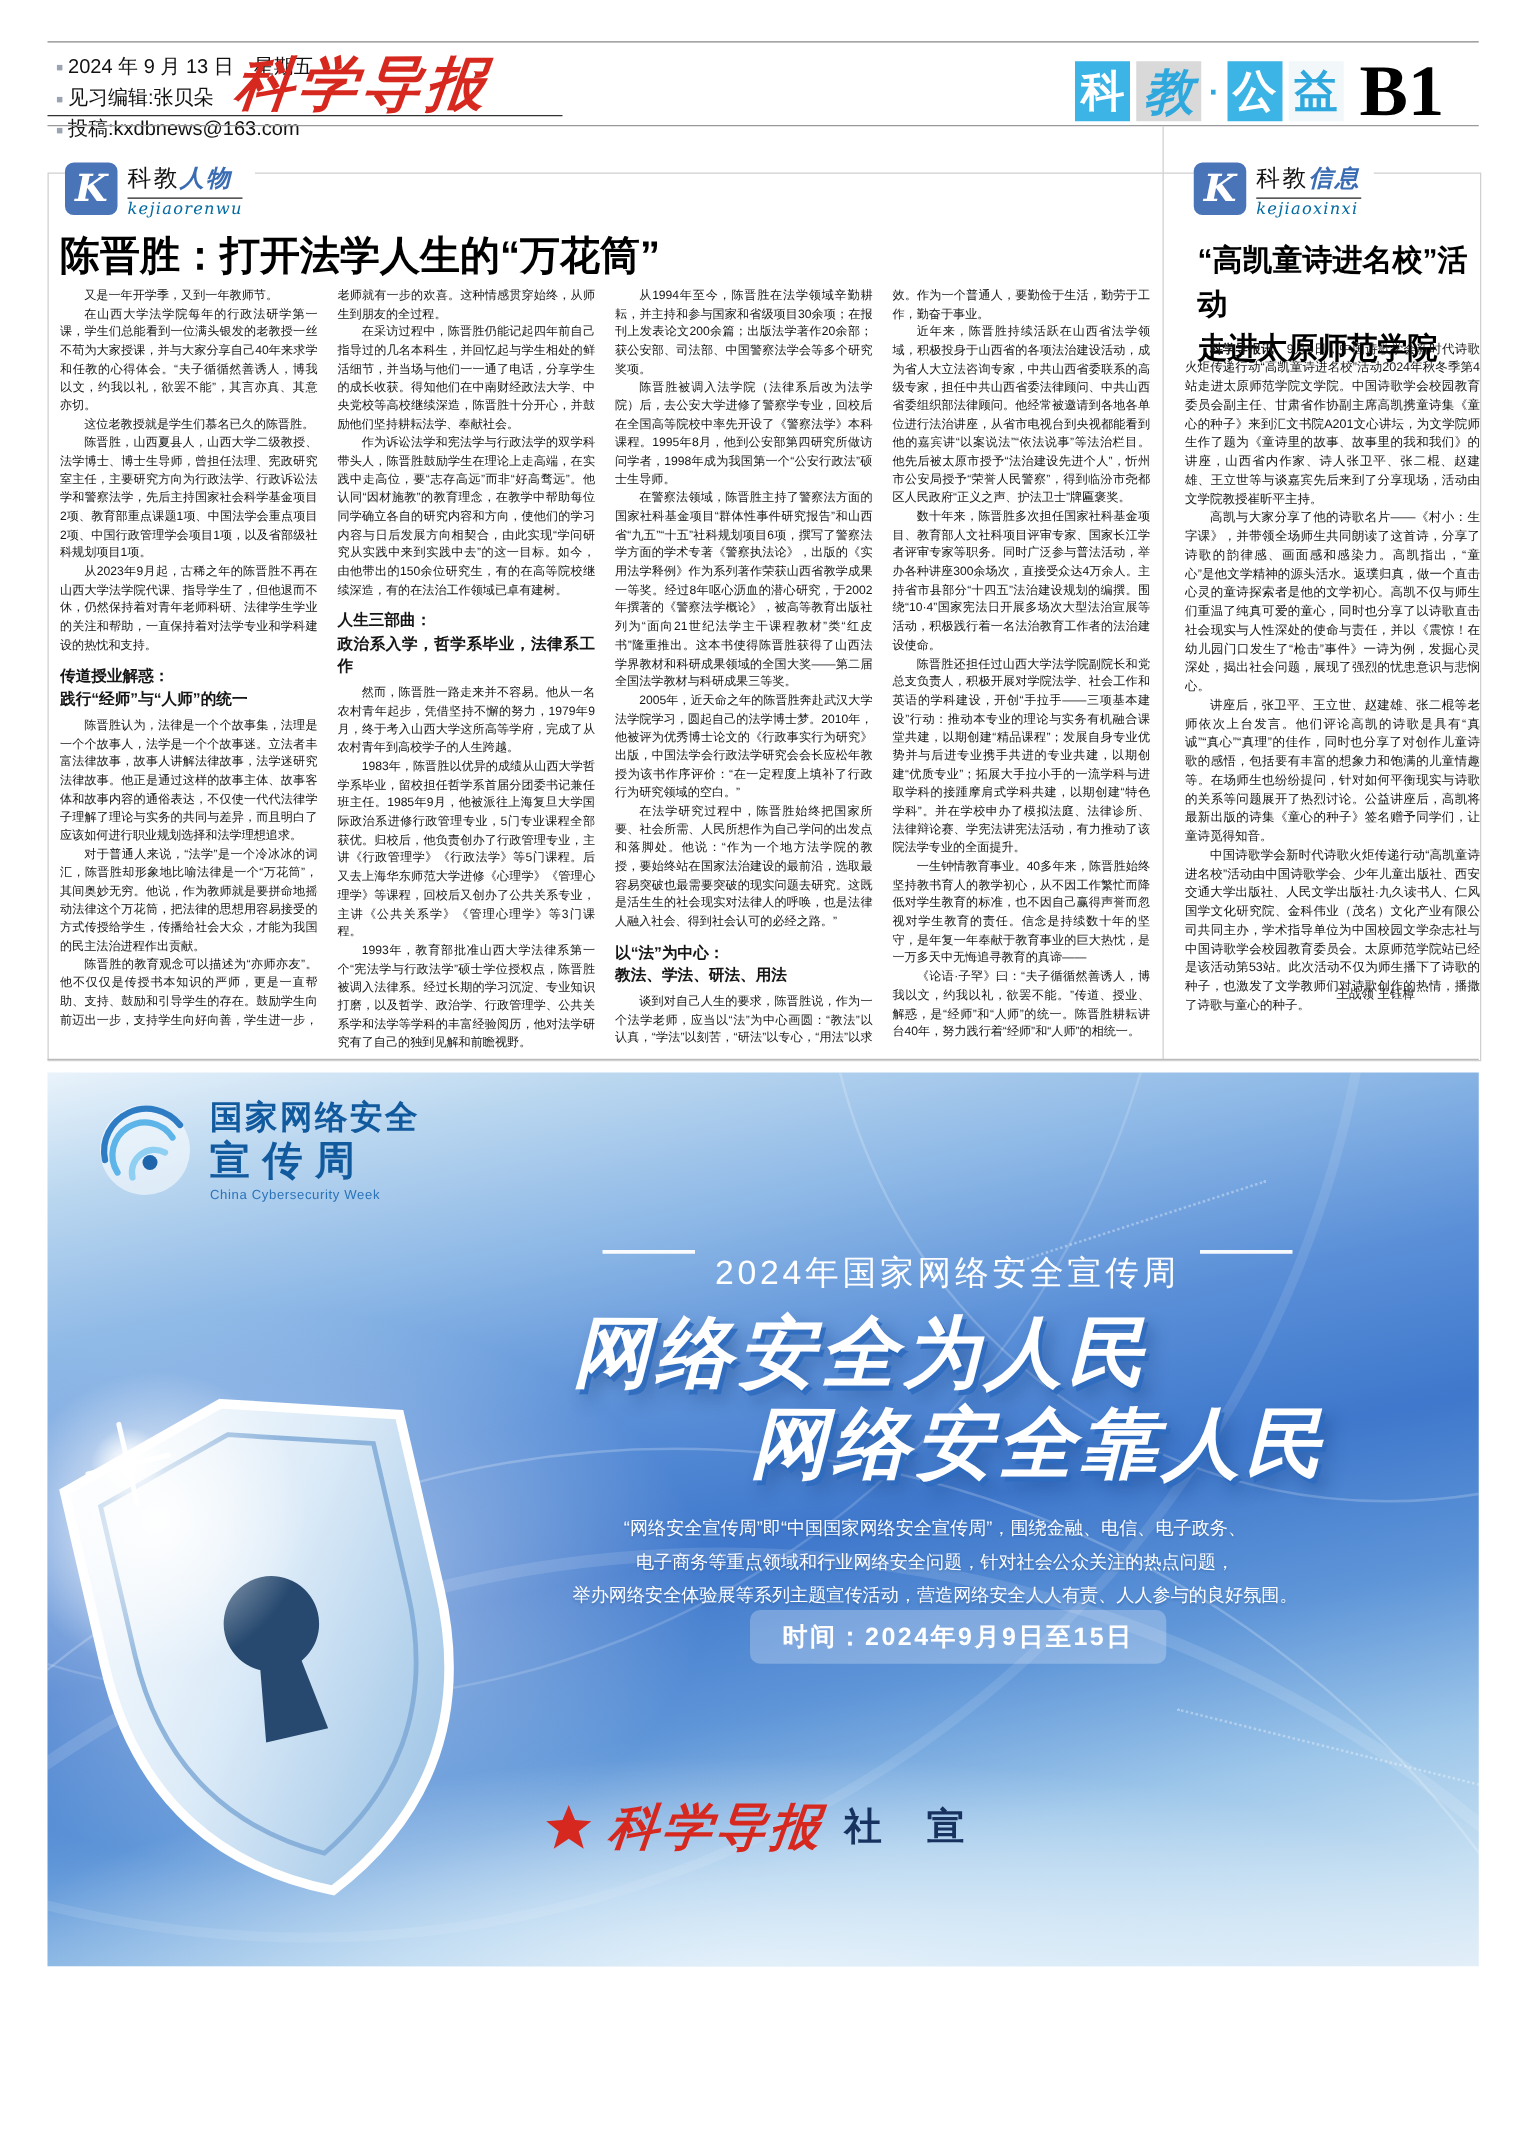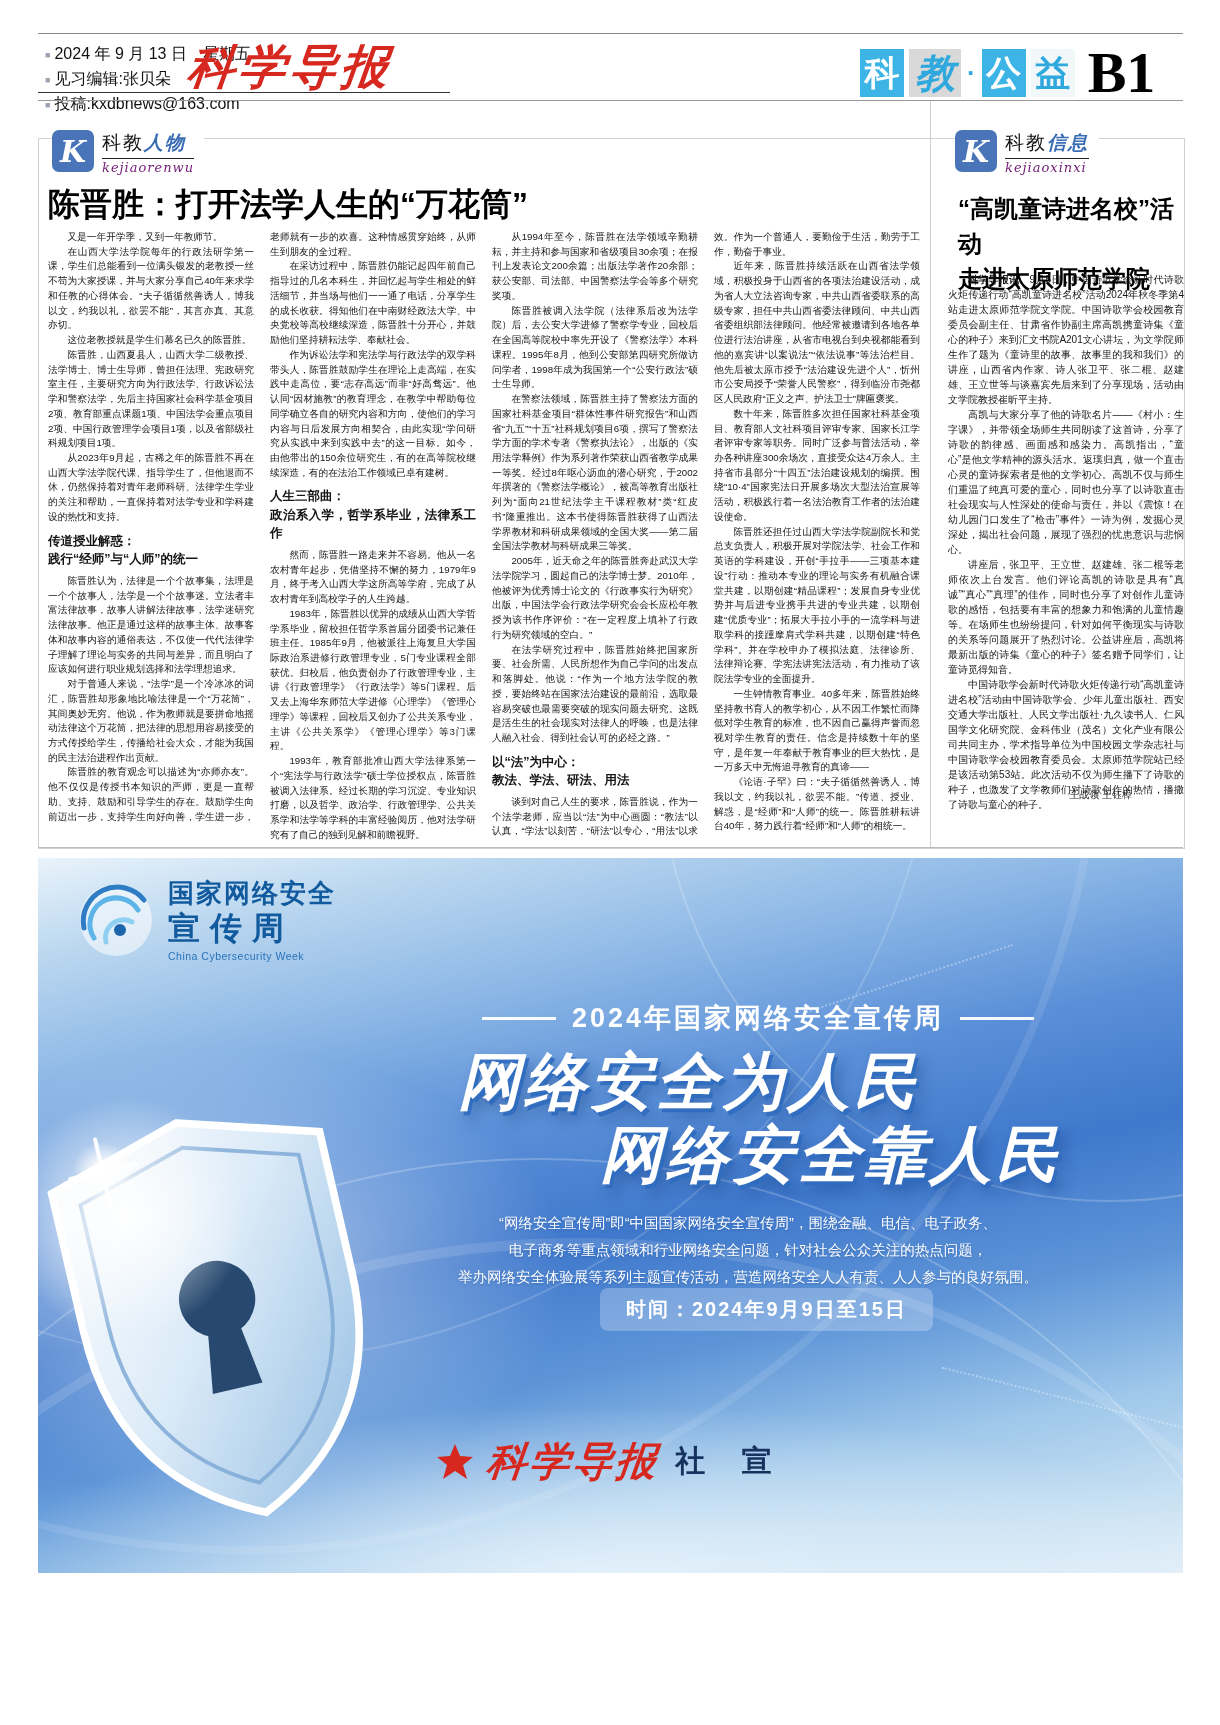--- a/index.html
+++ b/index.html
@@ -28,21 +28,21 @@
   .bottomrule{position:absolute;left:38px;top:847px;width:1145px;border-top:1px solid #bbb;}
 
   
   .tag{position:absolute;display:flex;align-items:flex-start;background:#fff;padding:0 10px 2px 0;}
   .tag .kbox{width:42px;height:42px;background:#4a74b8;border-radius:7px;color:#fff;display:flex;align-items:center;justify-content:center;
              font-family:"DejaVu Serif",serif;font-style:italic;font-weight:bold;font-size:30px;margin-right:8px;}
   .tag .tcol{display:flex;flex-direction:column;}
   .tag .trow{font-size:19px;letter-spacing:2px;border-bottom:1.5px solid #222;padding-bottom:2px;}
   .tag .trow .black{color:#111;}
   .tag .trow .accent{color:#3a6cb4;font-family:"DejaVu Serif",serif;font-style:italic;font-weight:bold;}
-  .tag .pinyin{font-family:"DejaVu Serif",serif;font-style:italic;color:#701a75;font-size:13px;margin-top:1px;letter-spacing:1px;}
+  .tag .pinyin{font-family:"DejaVu Serif",serif;font-style:italic;color:#0369a1;font-size:13px;margin-top:1px;letter-spacing:1px;}
 
   
   .headline{position:absolute;left:48px;top:162px;width:860px;font-size:32px;font-weight:900;color:#000;letter-spacing:0px;white-space:nowrap;}
   .main-cols{position:absolute;left:48px;top:230px;width:872px;height:616px;column-count:4;column-gap:16px;column-fill:auto;
              overflow:hidden;text-align:justify;font-size:9.7px;line-height:1.52;color:#151515;}
   .art-item{margin:0;}
   .art-item.t-p{text-indent:2em;}
   .art-item.t-h{font-weight:bold;font-size:12.5px;line-height:1.45;white-space:pre-line;margin:7px 0 6px 0;text-indent:0;}
 
   
@@ -64,22 +64,22 @@
   .arc.a2{width:1700px;height:1700px;left:-650px;top:-1020px;border-width:8px;border-color:rgba(255,255,255,.10);}
   .arc.a3{width:1600px;height:1600px;left:-300px;top:300px;border-color:rgba(255,255,255,.22);}
   .arc.a4{width:1900px;height:1900px;left:-420px;top:380px;border-width:10px;border-color:rgba(255,255,255,.12);}
   .arc.a5{width:900px;height:900px;left:620px;top:-560px;border-color:rgba(255,255,255,.2);}
 
   .ccw-logo{position:absolute;left:36px;top:20px;display:flex;align-items:center;gap:10px;}
   .ccw-text .l1{font-size:26px;font-weight:900;color:#125a9e;letter-spacing:2px;line-height:1.2;}
   .ccw-text .l2{font-size:32px;font-weight:900;color:#125a9e;letter-spacing:10px;line-height:1.2;}
   .ccw-text .l3{font-size:10.5px;color:#2a72b8;margin-top:2px;letter-spacing:.5px;}
 
-  .band-title{position:absolute;left:340px;top:142px;width:760px;display:flex;align-items:center;justify-content:center;gap:16px;
-              color:#fff;font-size:27px;font-weight:bold;letter-spacing:3px;}
+  .band-title{position:absolute;left:340px;top:142px;width:760px;display:flex;justify-content:center;gap:16px;
+              color:#fff;font-size:27px;font-weight:normal;letter-spacing:3px;}
   .band-title .bline{height:3px;width:74px;background:#fff;opacity:.95;}
 
   .slogan{position:absolute;color:#fff;font-weight:900;font-style:italic;font-size:62px;letter-spacing:4px;white-space:nowrap;
           text-shadow:3px 4px 0 rgba(47,107,191,.9), 7px 9px 14px rgba(16,56,120,.45);}
   .slogan.s1{left:420px;top:182px;}
   .slogan.s2{left:562px;top:255px;}
 
   .banner-desc{position:absolute;left:400px;top:352px;width:620px;text-align:center;color:#fff;
                font-size:14.5px;line-height:1.85;text-shadow:0 1px 2px rgba(20,60,120,.35);}
   .time-pill{position:absolute;left:562px;top:430px;padding:8px 26px;background:rgba(255,255,255,.25);

